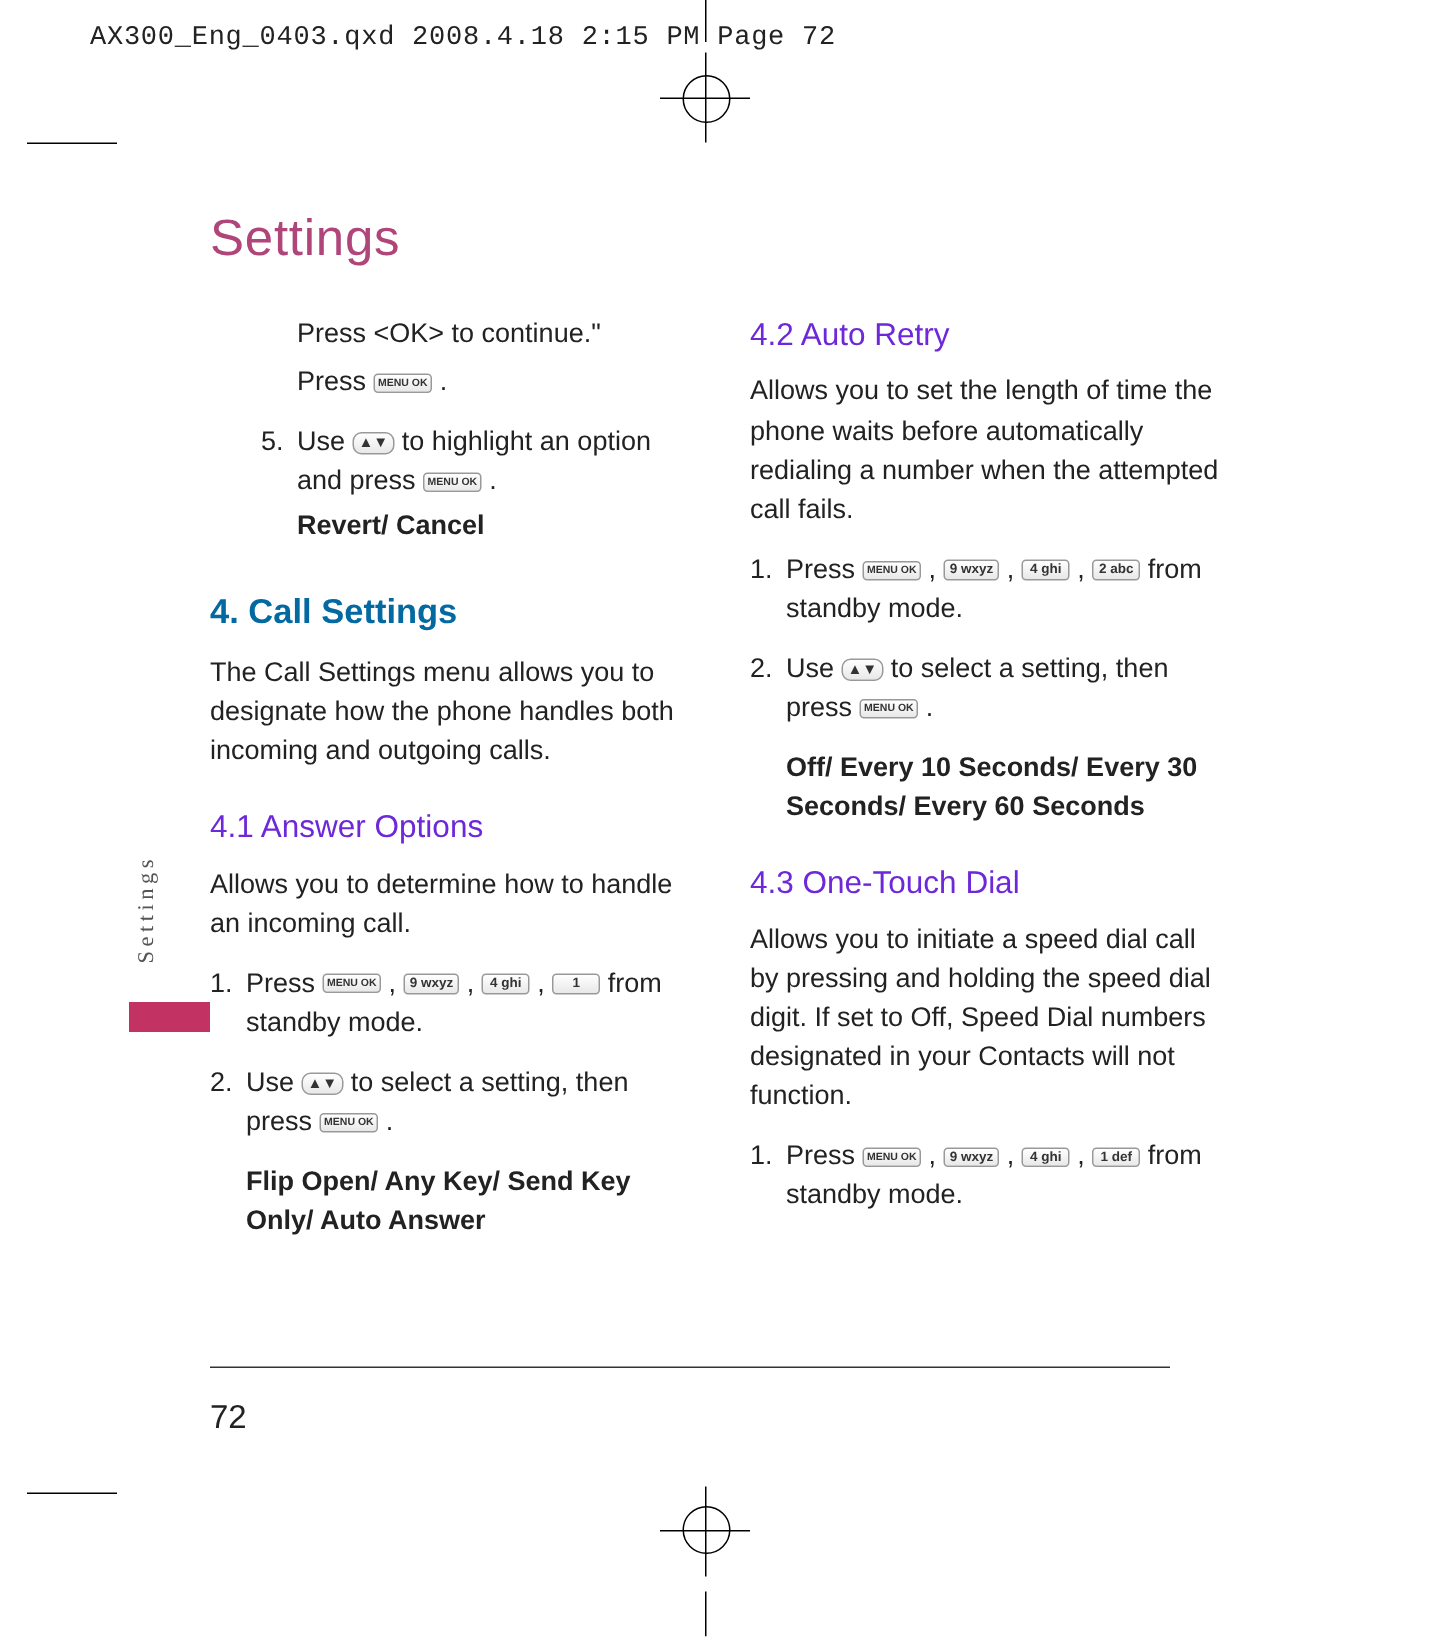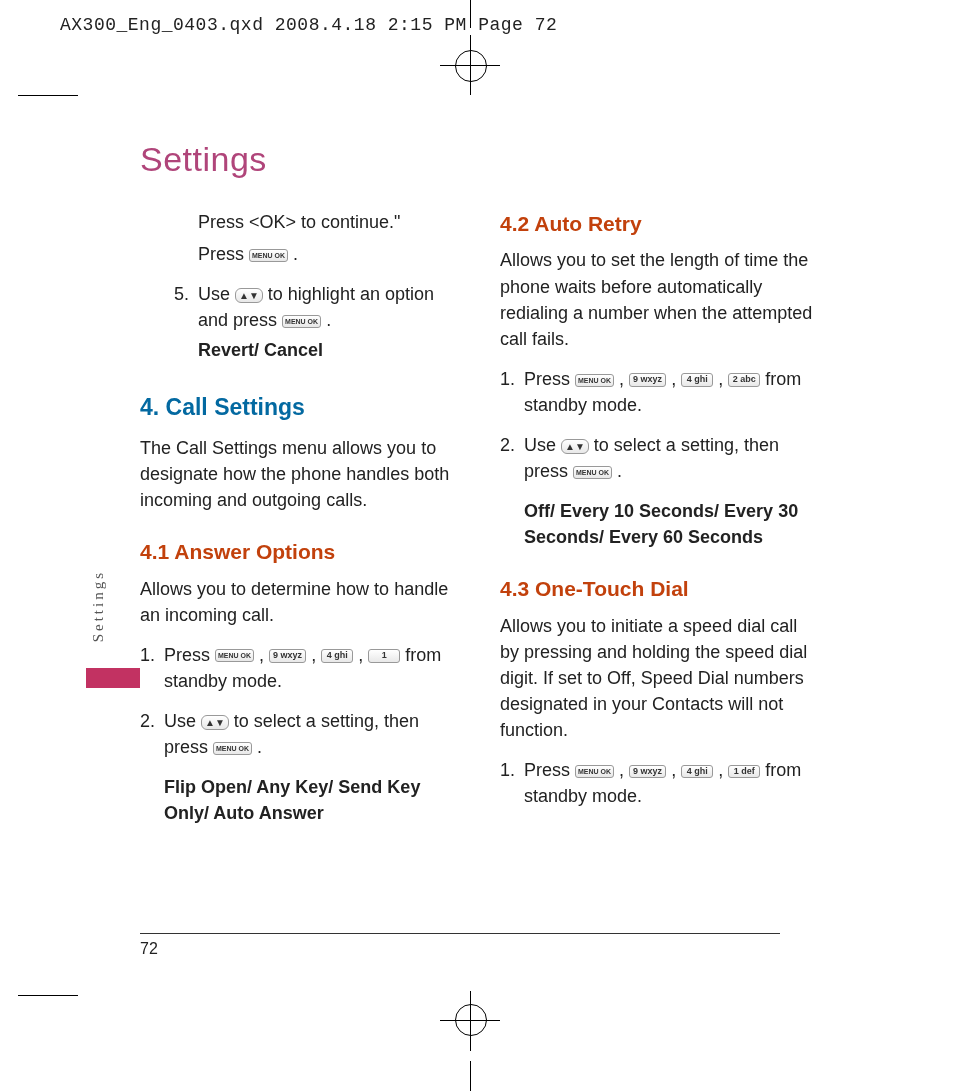--- a/index.html
+++ b/index.html
@@ -79,23 +79,23 @@
     font-weight: 600;
   }
   .h2 {
     color: #0369a1;
     font-size: 23px;
     font-weight: 600;
     margin-top: 28px;
     margin-bottom: 10px;
   }
   .h3 {
-    color: #c2410c;
+    color: #6d28d9;
     font-size: 21px;
-    font-weight: 700;
+    font-weight: 400;
     margin-top: 24px;
     margin-bottom: 8px;
   }
   .bold { font-weight: 600; }
   .key {
     display: inline-block;
     vertical-align: middle;
     border: 1px solid #999;
     border-radius: 3px;
     background: linear-gradient(#fff,#e8e8e8);
@@ -129,24 +129,24 @@
     left: -54px;
     top: 528px;
     width: 54px;
     height: 20px;
     background: #c23262;
   }
   .page-num {
     position: absolute;
     bottom: -28px;
     left: 0;
-    font-size: 16px;
+    font-size: 22px;
     border-top: 1px solid #333;
     width: 640px;
-    padding-top: 6px;
+    padding-top: 20px;
   }
   p { margin: 0 0 6px 0; }
 </style>
 </head>
 <body>
 
 <div class="header-line">AX300_Eng_0403.qxd  2008.4.18  2:15 PM  Page 72</div>
 
 <div class="crop-mark crop-tl-v"></div>
 <div class="crop-mark crop-tl-cross-v"></div>

